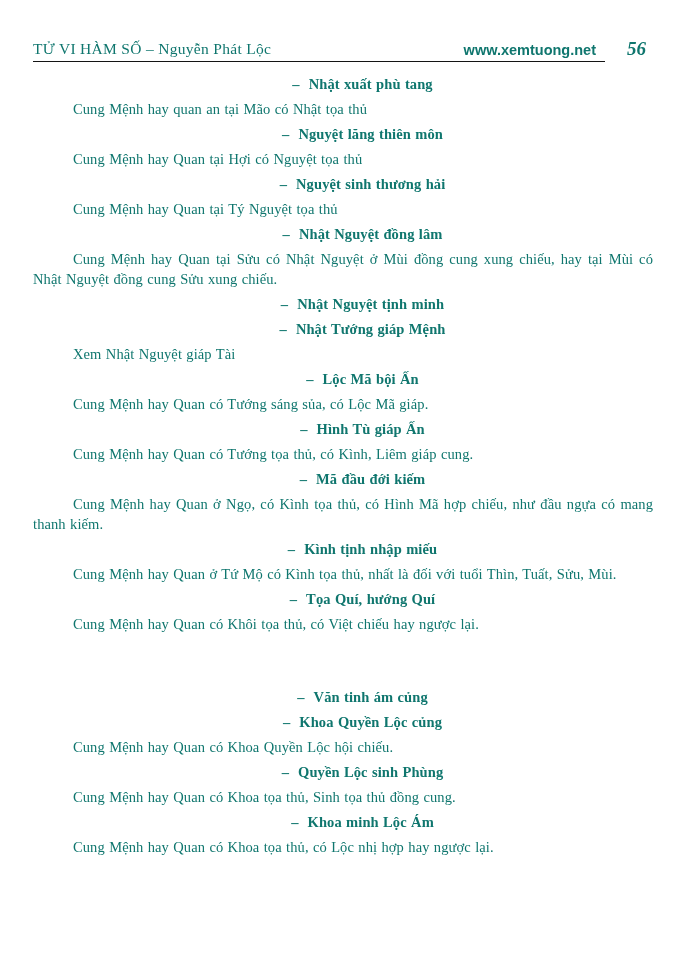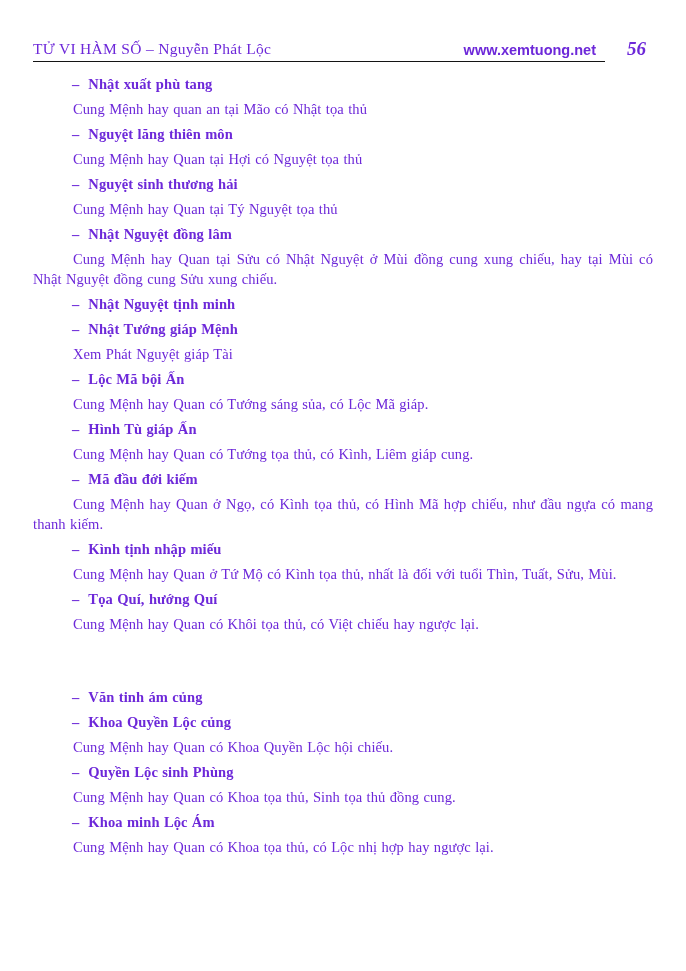--- a/index.html
+++ b/index.html
@@ -1,20 +1,20 @@
 <!DOCTYPE html>
 <html><head>
 <meta charset="utf-8">
 <style>
   html,body { margin:0; padding:0; background:#e8e8e8; }
   .page {
     position:relative;
     width:686px; height:971px;
     background:#ffffff;
-    color:#6d28d9;
+    color:#0f766e;
     font-family:"Liberation Serif", serif;
     overflow:hidden;
     margin:0 auto;
   }
   
   .header-title {
     position:absolute; left:33px; top:40px;
     font-size:15.5px; letter-spacing:0.3px;
     white-space:nowrap;
   }
@@ -39,21 +39,21 @@
   }
   .item {
     font-size:14.5px; line-height:20px;
     letter-spacing:0.1px; word-spacing:0.6px;
     margin:0 0 5px 0;
   }
   .item.para {
     text-align:justify; text-indent:40px;
   }
   .item.heading {
-    padding-left:39px; font-weight:700;
+    padding-left:39px; font-weight:700;text-align:center;
   }
   .item.heading.regular { font-weight:700; }
   .item.heading .htext { margin-left:9px; }
   .spacer { height:48px; }
 </style>
 </head>
 <body>
 
 <div class="page">
   <div class="header-title">TỬ VI HÀM SỐ – Nguyễn Phát Lộc</div>
@@ -65,21 +65,21 @@
       <div class="item heading"><span class="marker">–</span><span class="htext">Nhật xuất phù tang</span></div>
       <div class="item para">Cung Mệnh hay quan an tại Mão có Nhật tọa thủ</div>
       <div class="item heading"><span class="marker">–</span><span class="htext">Nguyệt lăng thiên môn</span></div>
       <div class="item para">Cung Mệnh hay Quan tại Hợi có Nguyệt tọa thủ</div>
       <div class="item heading"><span class="marker">–</span><span class="htext">Nguyệt sinh thương hải</span></div>
       <div class="item para">Cung Mệnh hay Quan tại Tý Nguyệt tọa thủ</div>
       <div class="item heading"><span class="marker">–</span><span class="htext">Nhật Nguyệt đồng lâm</span></div>
       <div class="item para">Cung Mệnh hay Quan tại Sửu có Nhật Nguyệt ở Mùi đồng cung xung chiếu, hay tại Mùi có Nhật Nguyệt đồng cung Sửu xung chiếu.</div>
       <div class="item heading"><span class="marker">–</span><span class="htext">Nhật Nguyệt tịnh minh</span></div>
       <div class="item heading"><span class="marker">–</span><span class="htext">Nhật Tướng giáp Mệnh</span></div>
-      <div class="item para">Xem Phát Nguyệt giáp Tài</div>
+      <div class="item para">Xem Nhật Nguyệt giáp Tài</div>
       <div class="item heading"><span class="marker">–</span><span class="htext">Lộc Mã bội Ấn</span></div>
       <div class="item para">Cung Mệnh hay Quan có Tướng sáng sủa, có Lộc Mã giáp.</div>
       <div class="item heading"><span class="marker">–</span><span class="htext">Hình Tù giáp Ấn</span></div>
       <div class="item para">Cung Mệnh hay Quan có Tướng tọa thủ, có Kình, Liêm giáp cung.</div>
       <div class="item heading"><span class="marker">–</span><span class="htext">Mã đầu đới kiếm</span></div>
       <div class="item para">Cung Mệnh hay Quan ở Ngọ, có Kình tọa thủ, có Hình Mã hợp chiếu, như đầu ngựa có mang thanh kiếm.</div>
       <div class="item heading"><span class="marker">–</span><span class="htext">Kình tịnh nhập miếu</span></div>
       <div class="item para">Cung Mệnh hay Quan ở Tứ Mộ có Kình tọa thủ, nhất là đối với tuổi Thìn, Tuất, Sửu, Mùi.</div>
       <div class="item heading"><span class="marker">–</span><span class="htext">Tọa Quí, hướng Quí</span></div>
       <div class="item para">Cung Mệnh hay Quan có Khôi tọa thủ, có Việt chiếu hay ngược lại.</div>

